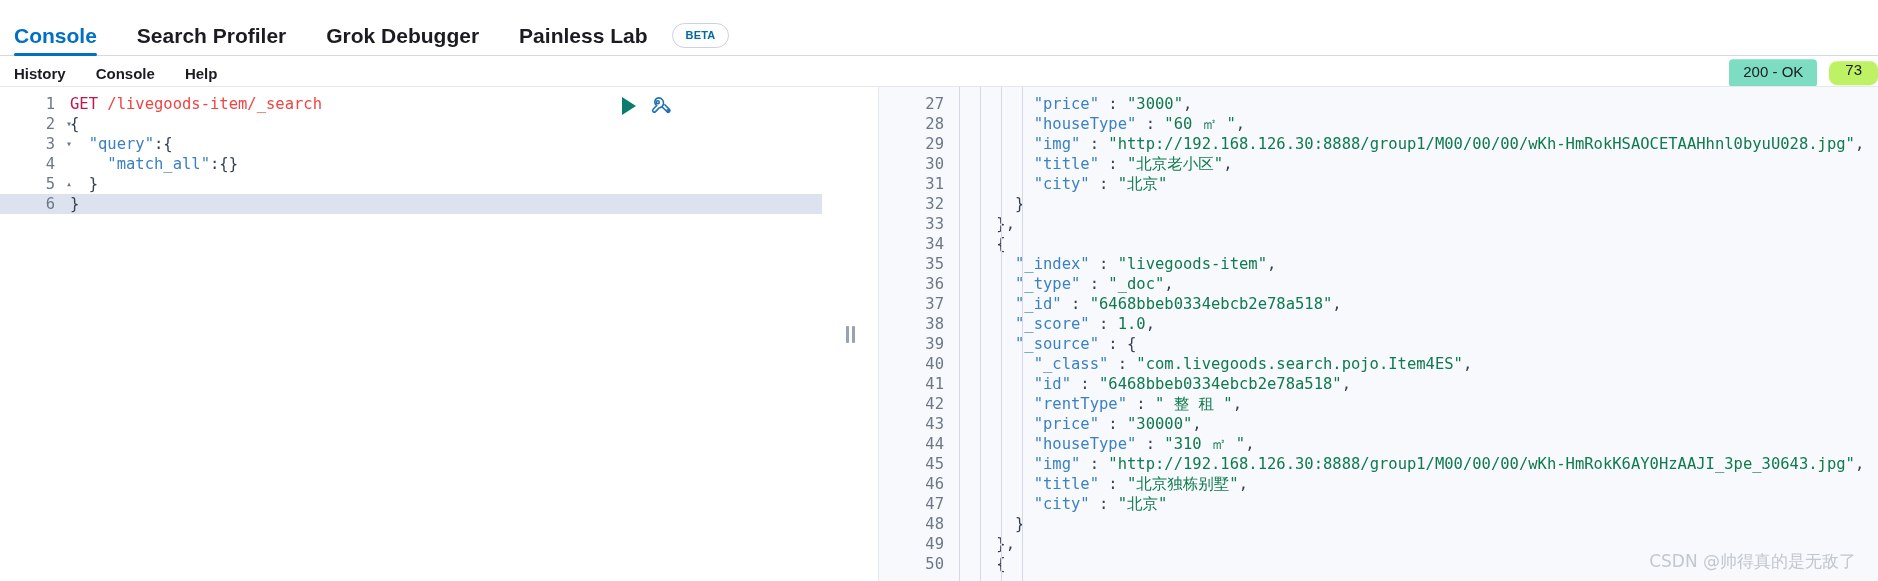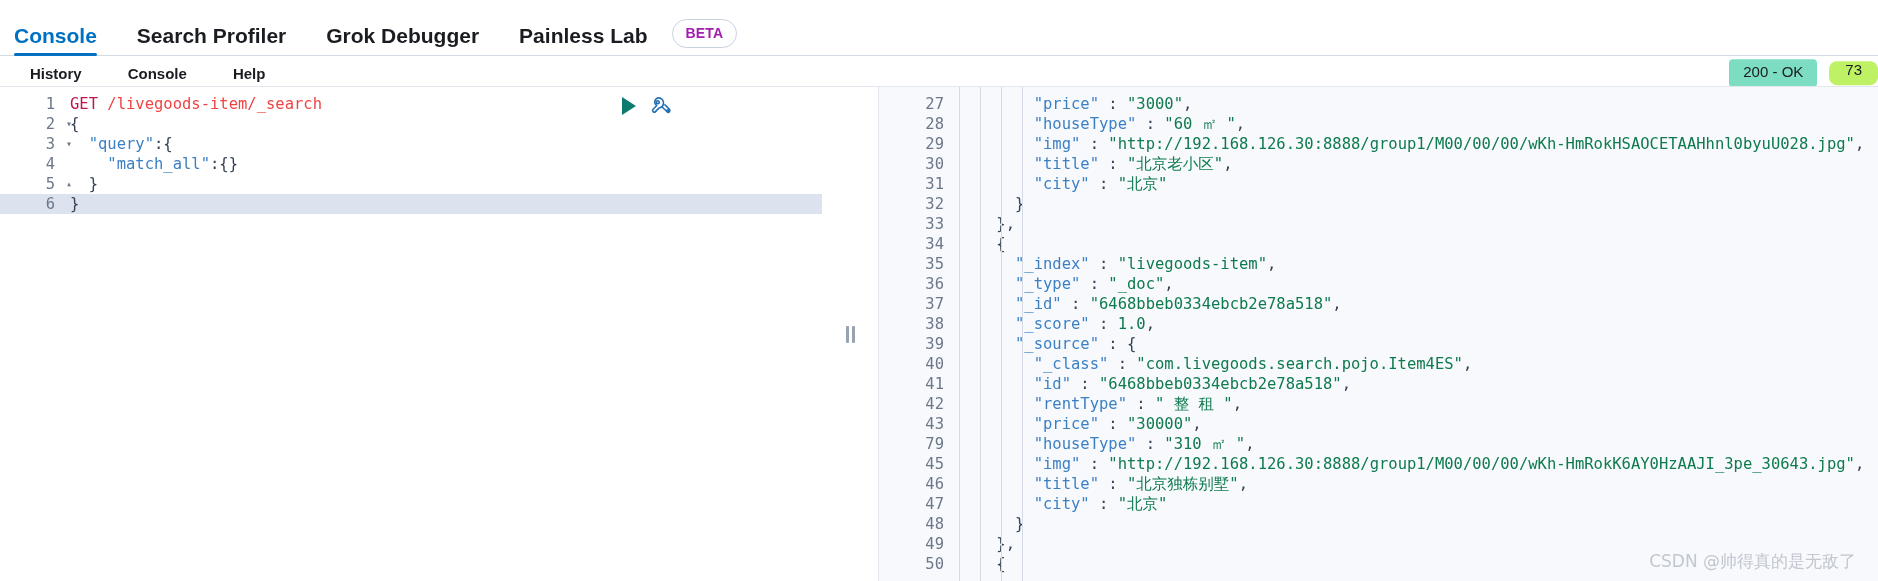--- a/index.html
+++ b/index.html
@@ -44,23 +44,23 @@
     position: absolute;
     left: 0; right: 0; bottom: -1px;
     height: 3px;
     background: #0071c2;
     border-radius: 2px;
   }
   .beta-badge {
     border: 1px solid #c9d2de;
     border-radius: 16px;
     padding: 5px 13px 6px;
-    font-size: 14px;
+    font-size: 11px;
     font-weight: 700;
-    color: #a21caf;
+    color: #0369a1;
     margin-bottom: 7px;
     margin-left: -16px;
     background: #fff;
     letter-spacing: .2px;
     white-space: nowrap;
   }
 
   
   .subnav {
     height: 34px;
@@ -70,21 +70,20 @@
     background: #ffffff;
     position: relative;
   }
   .subnav-item {
     font-size: 15px;
     font-weight: 700;
     color: #1a1c21;
     margin-right: 30px;
     cursor: pointer;
     white-space: nowrap;
-    margin-left: 16px;
   }
   .status-area {
     position: absolute;
     right: 0px;
     top: 50%;
     transform: translateY(-50%);
     display: flex;
     align-items: center;
     gap: 12px;
     text-align: right;
@@ -314,21 +313,21 @@
             <div class="gline">34<span class="fold">▾</span></div>
             <div class="gline">35</div>
             <div class="gline">36</div>
             <div class="gline">37</div>
             <div class="gline">38</div>
             <div class="gline">39<span class="fold">▾</span></div>
             <div class="gline">40</div>
             <div class="gline">41</div>
             <div class="gline">42</div>
             <div class="gline">43</div>
-            <div class="gline">79</div>
+            <div class="gline">44</div>
             <div class="gline">45</div>
             <div class="gline">46</div>
             <div class="gline">47</div>
             <div class="gline">48<span class="fold">▴</span></div>
             <div class="gline">49<span class="fold">▴</span></div>
             <div class="gline">50<span class="fold">▾</span></div>
           </div>
         <div class="code code-res">
           <div class="guides">
             <div class="guide" style="left:8px"></div>

